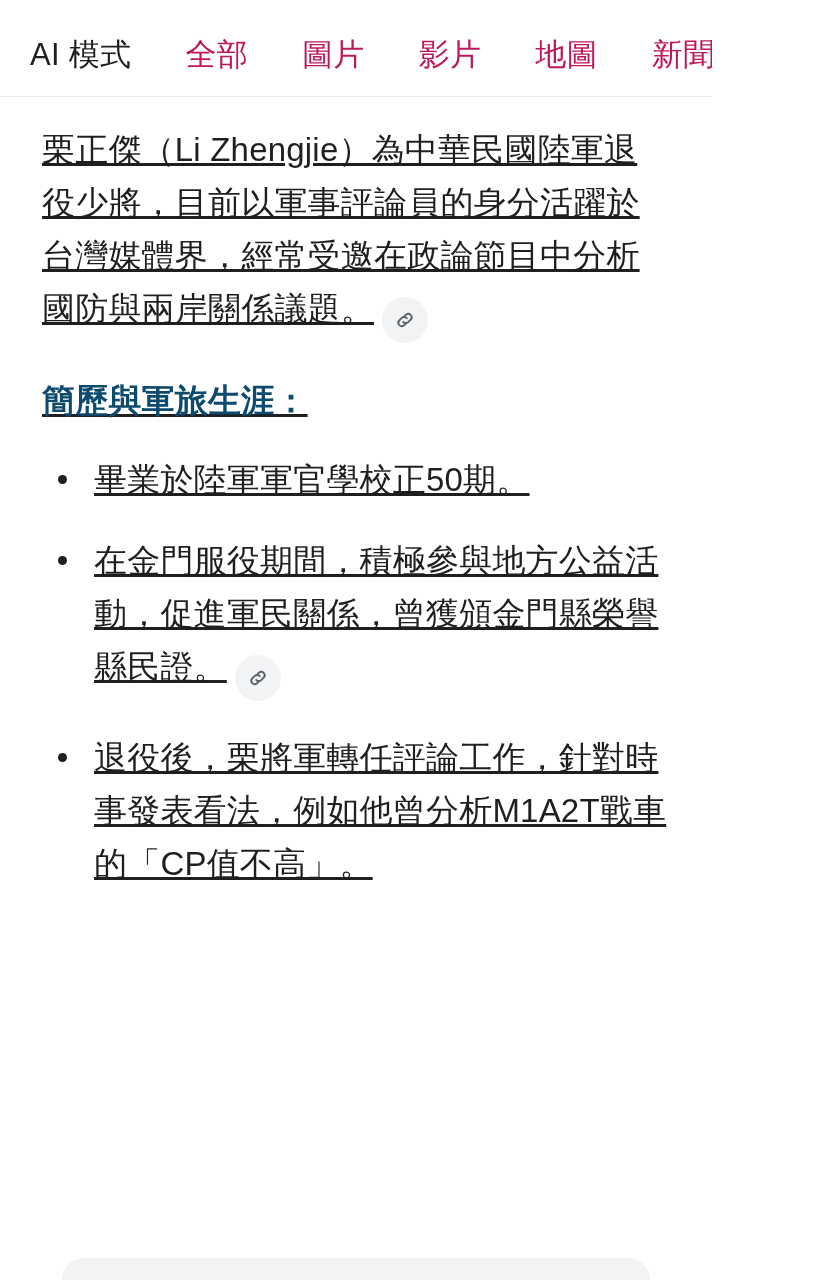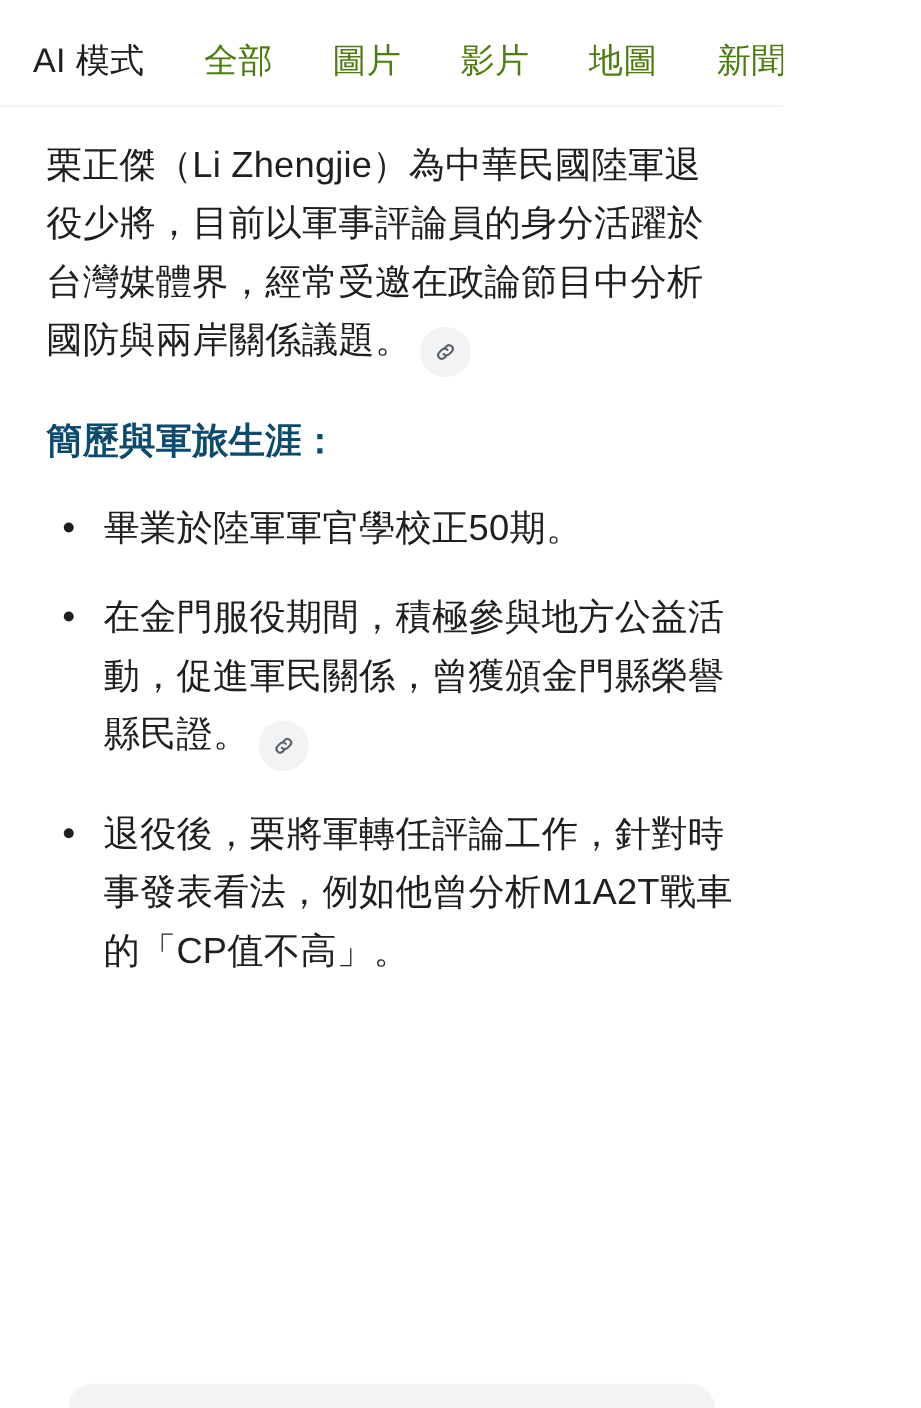--- a/index.html
+++ b/index.html
@@ -30,21 +30,21 @@
     gap: 0px;
     padding: 14px 30px 0 30px;
     height: 96px;
     flex: 0 0 auto;
     overflow: hidden;
     white-space: nowrap;
   }
   .tab {
     font-size: 31px;
     line-height: 36px;
-    color: #4d7c0f;
+    color: #be185d;
     padding: 0 28px 0 0;
     margin-right: 26px;
     letter-spacing: 0.3px;
     cursor: pointer;
     flex: 0 0 auto;
   }
   .tab:first-child { padding-left: 0; }
   .tab.active {
     color: #1f1f1f;
     font-weight: 400;
@@ -55,20 +55,21 @@
     background: #e8eaed;
     margin: 0 0px;
     flex: 0 0 auto;
   }
 
   
   .content {
     flex: 1 1 auto;
     padding: 26px 42px 0 42px;
     overflow: hidden;
+    text-decoration: underline;
   }
 
   .para {
     font-size: 33px;
     line-height: 53px;
     color: #1f1f1f;
     margin: 0 0 34px 0;
     letter-spacing: 0.2px;
   }
 

